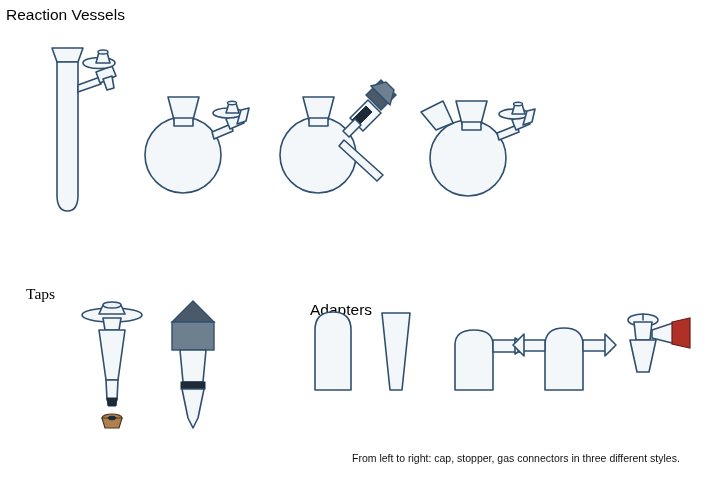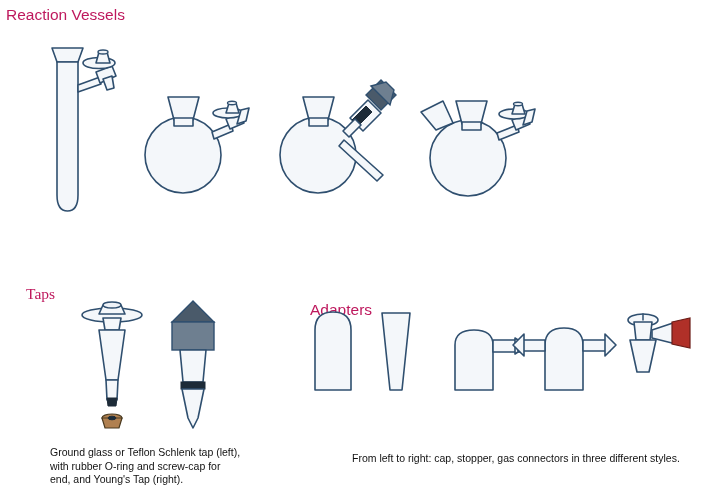--- a/index.html
+++ b/index.html
@@ -18,21 +18,21 @@
   .canvas {
     position: absolute;
     left: 0;
     top: 0;
     width: 709px;
     height: 502px;
   }
   .heading {
     position: absolute;
     font-size: 15.5px;
-    color: #be185d;
+    color: #000000;
     white-space: nowrap;
   }
   #heading-reaction-vessels { left: 6px;  top: 6px; }
   #heading-taps            { left: 26px; top: 285px; font-family: Liberation Serif, serif; }
   #heading-adapters        { left: 310px; top: 301px; }
 
   .caption {
     position: absolute;
     font-size: 10.5px;
     line-height: 13.5px;
@@ -100,23 +100,20 @@
 
 <div class="canvas">
 
   <div class="heading" id="heading-reaction-vessels">Reaction Vessels</div>
 
   <div class="heading" id="heading-taps">Taps</div>
 
   <div class="heading" id="heading-adapters">Adapters</div>
 
 
-  <div class="caption" id="caption-taps">Ground glass or Teflon Schlenk tap (left),
-with rubber O-ring and screw-cap for
-end, and Young's Tap (right).</div>
 
   <div class="caption" id="caption-adapters">From left to right: cap, stopper, gas connectors in three different styles.</div>
 
   <svg class="art" viewBox="0 0 709 502" xmlns="http://www.w3.org/2000/svg">
 
     <g>
 
       <path class="glass" d="M52 48 L83 48 L78 62 L57 62 Z"></path>
 
       <path class="glass" d="M57 62 L78 62 L78 195 Q78 211 67.5 211 Q57 211 57 195 Z"></path>

